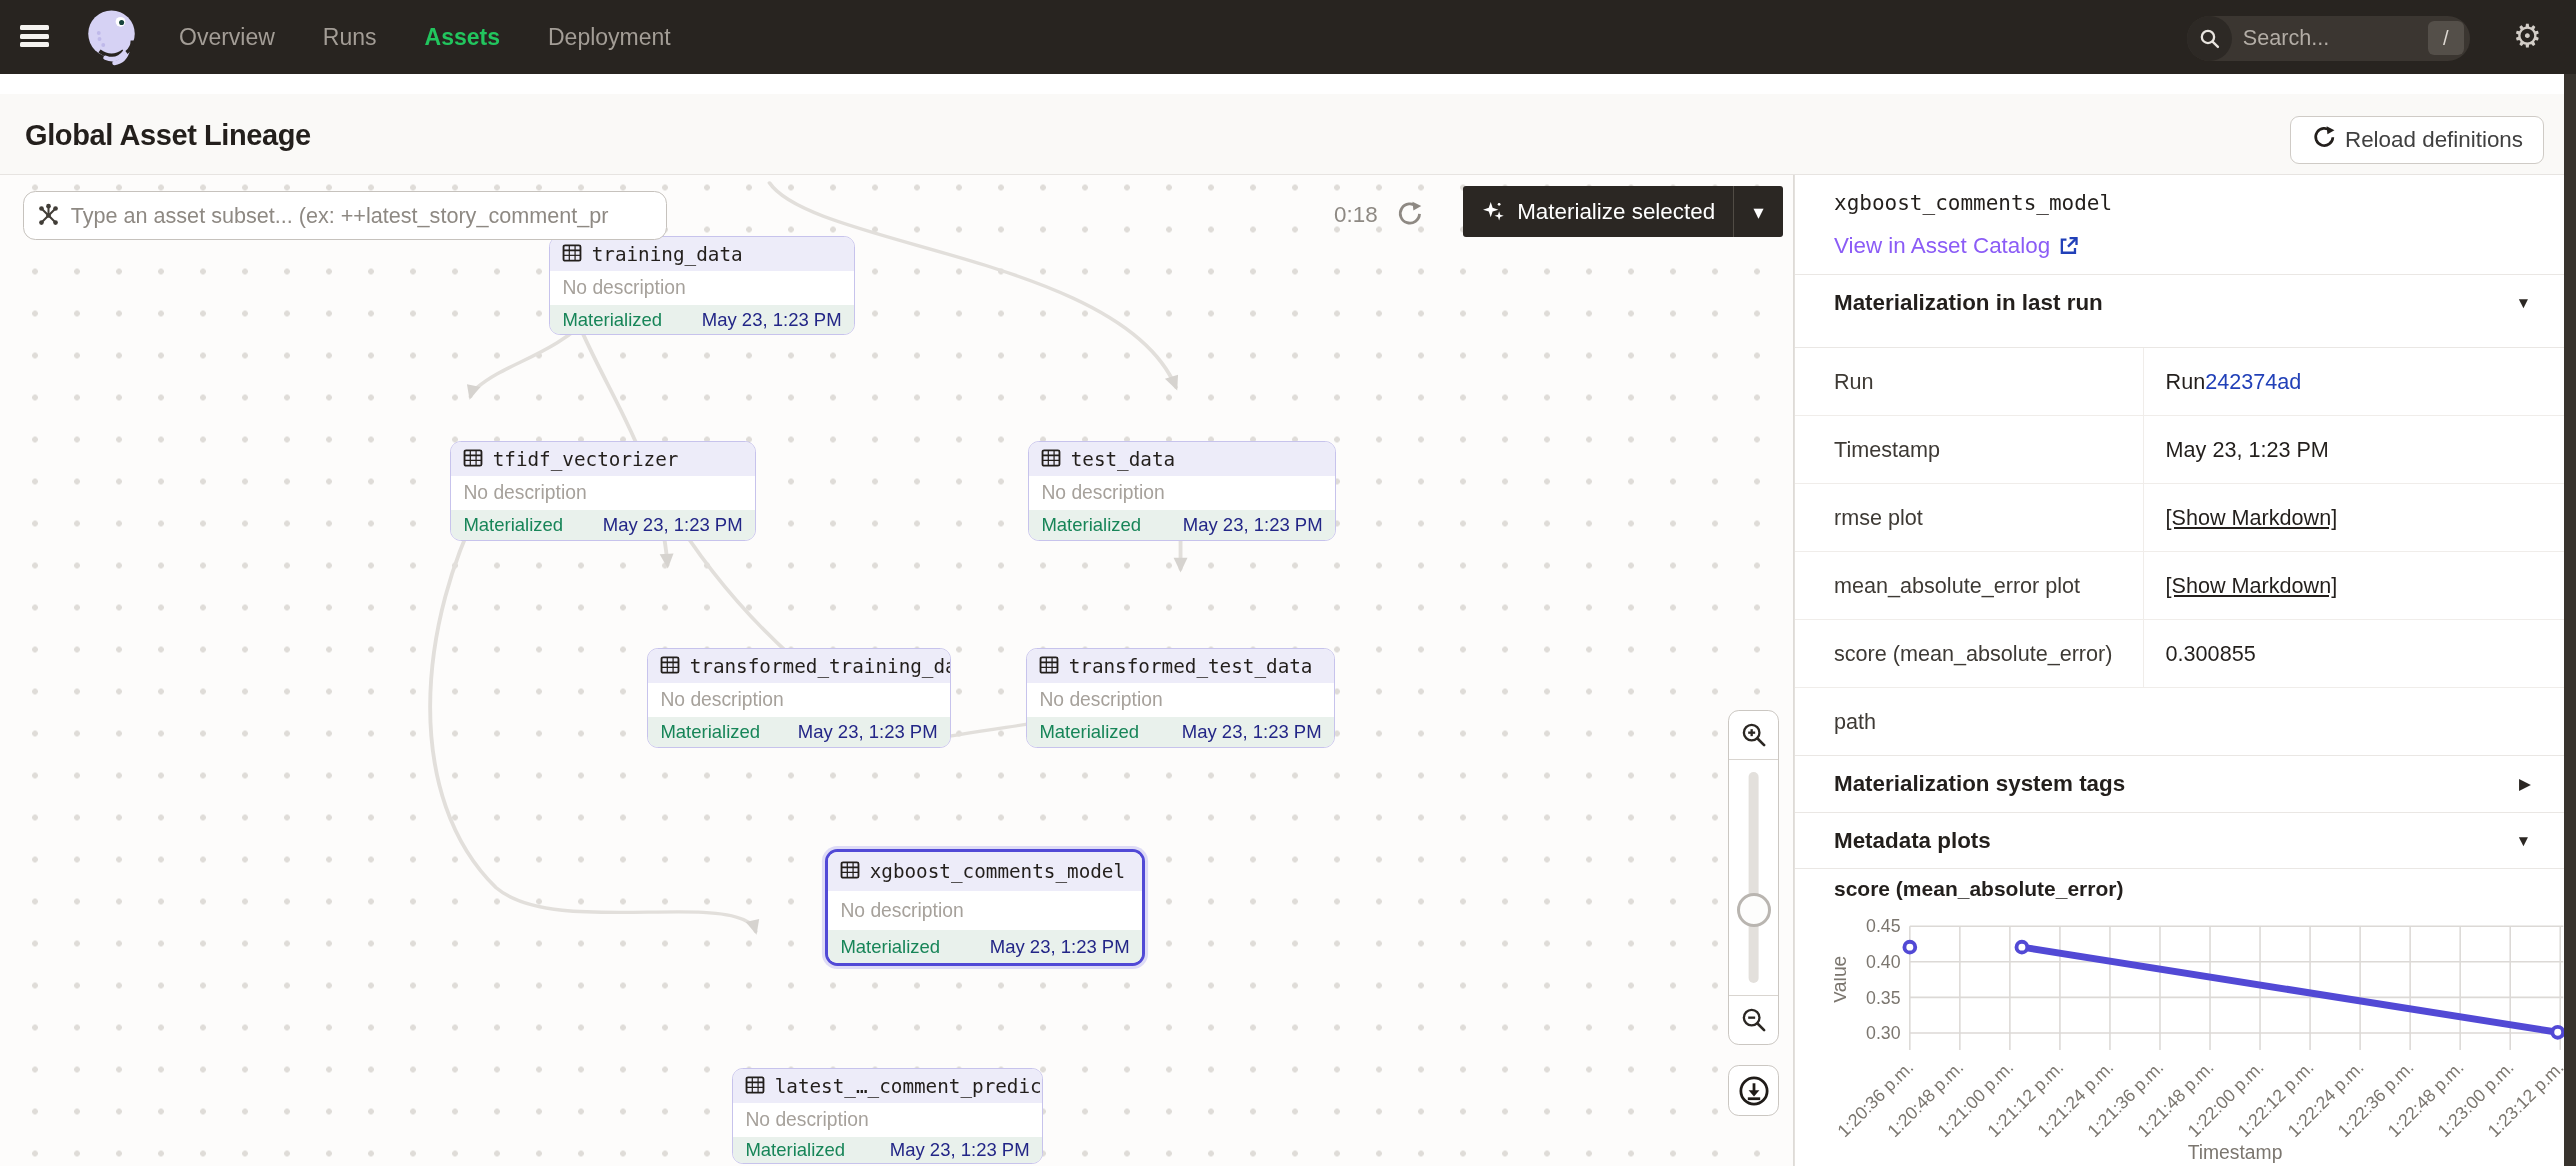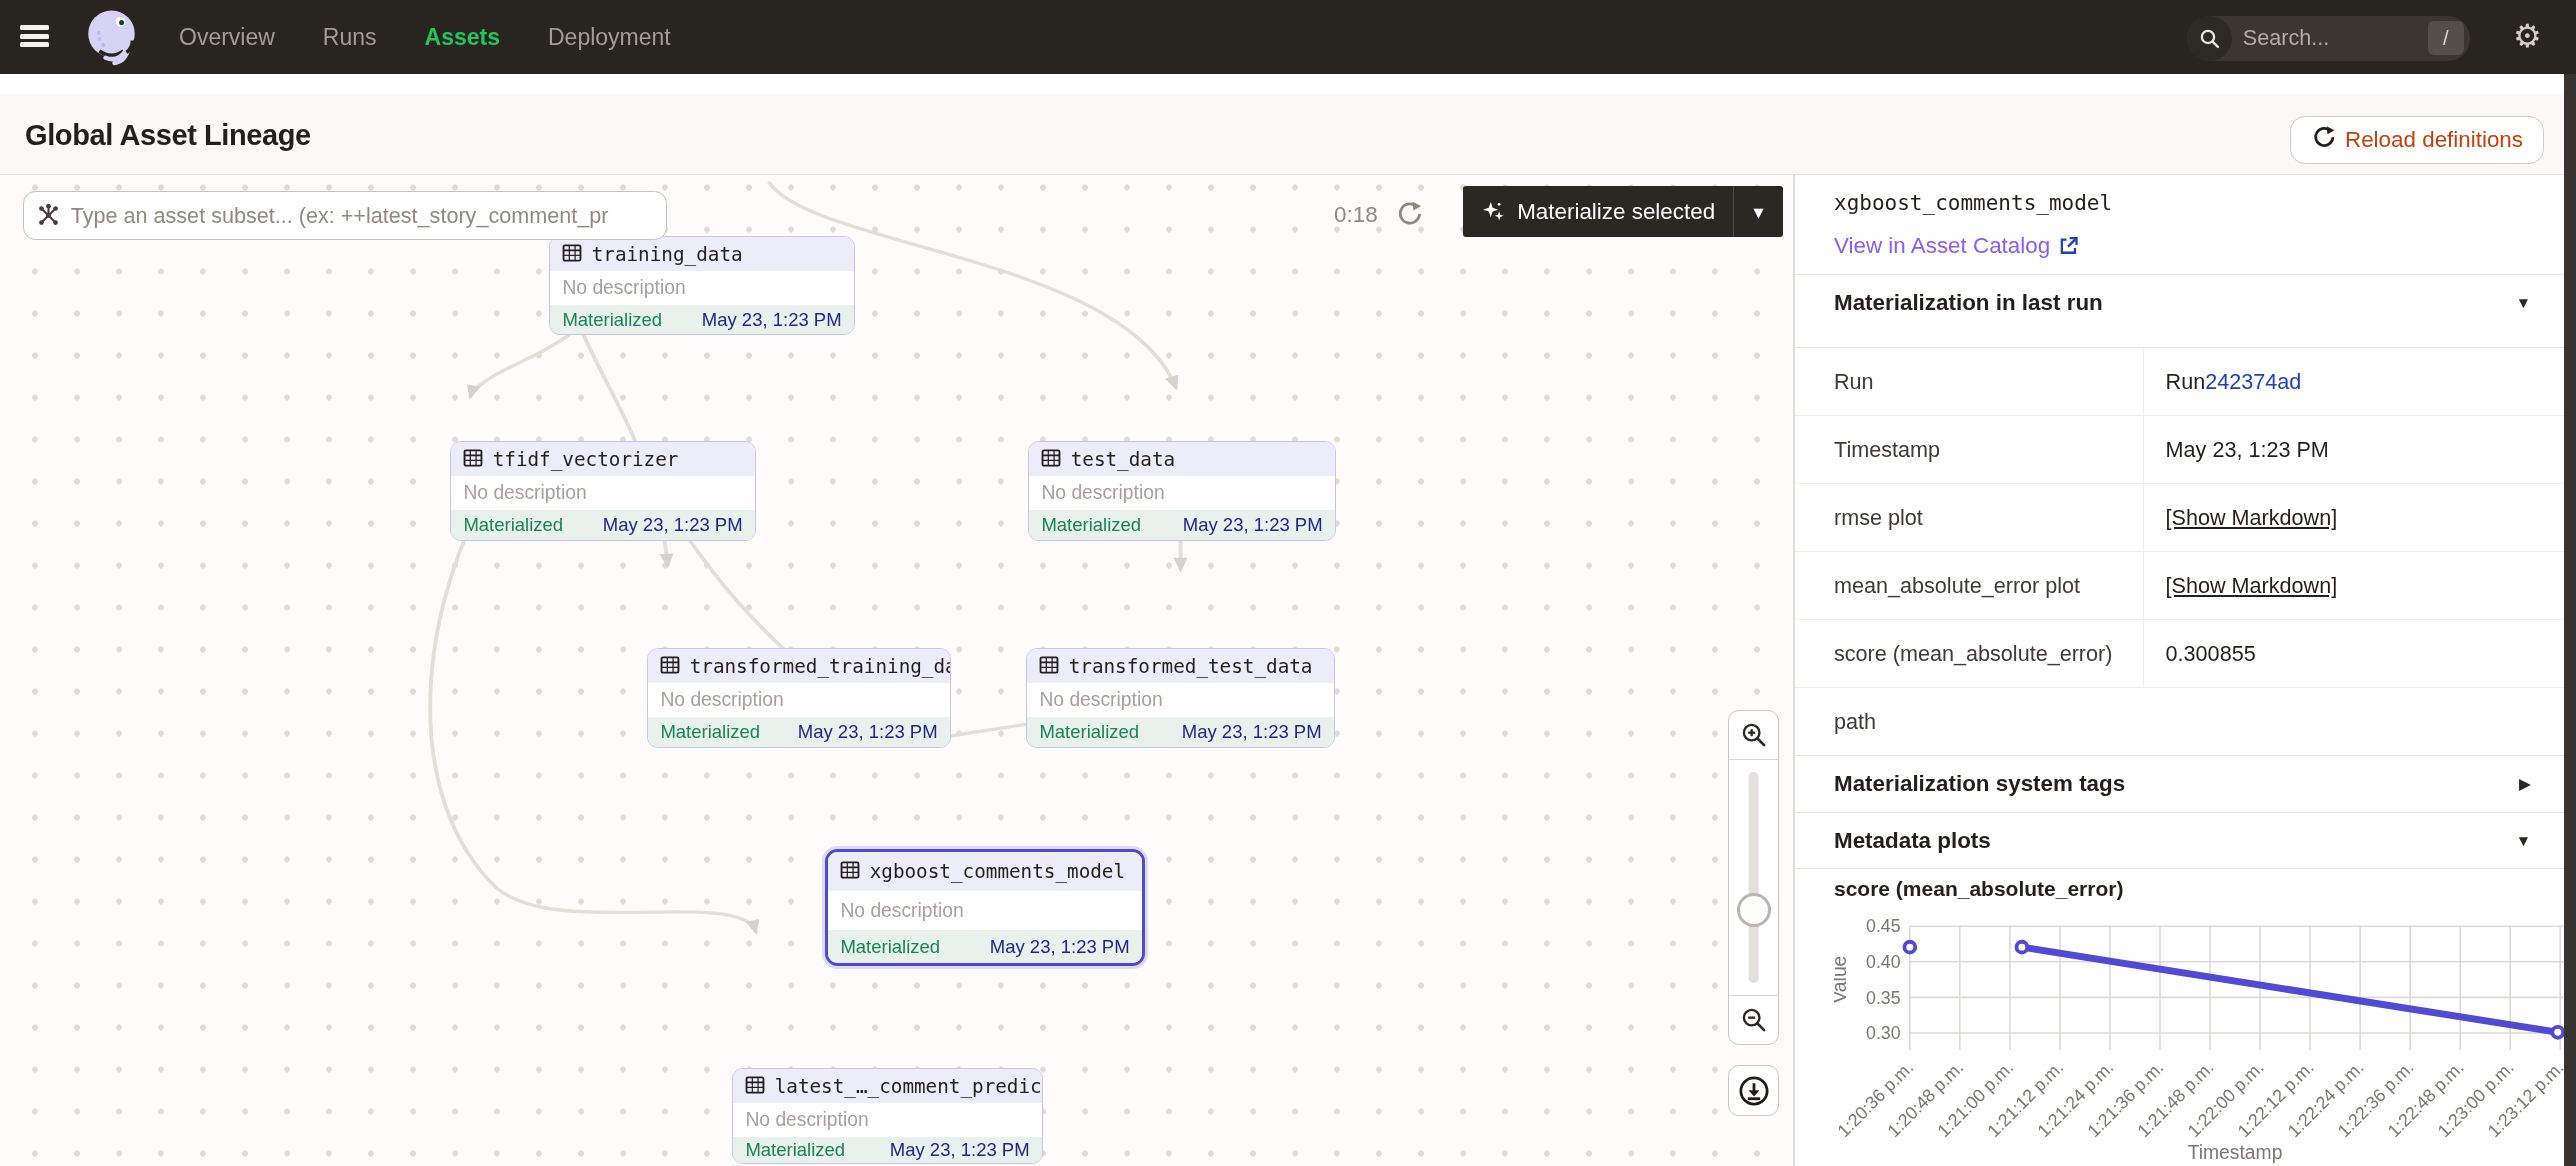--- a/index.html
+++ b/index.html
@@ -22,22 +22,22 @@
   .search-input::placeholder { color:#B3ADA6; }
   .slash-key { width:36px; height:34px; background:#544F49; border-radius:6.2px; color:#DDD8D2;
                font-size:20px; display:flex; align-items:center; justify-content:center; margin-right:6.2px; }
   .gear { position:absolute; left:2513px; top:17px; font-size:32px; color:#D2CDC7; cursor:pointer; }
 
   
   .page-header { position:absolute; left:0; top:68px; width:2576px; height:81px; background:#FAF9F7;
                  border-bottom:1.5px solid #E7E4E1; z-index:30;margin-top:26px; }
   .page-title { position:absolute; left:25px; top:25px; font-size:29px; font-weight:bold; color:#231F1C; letter-spacing:-0.4px; }
   .reload-btn { position:absolute; right:32px; top:21.6px; height:48px; background:#FFFFFF; border:1.5px solid #CFCBC6;
-                border-radius:15px; display:flex; align-items:center; gap:9.3px; padding:0 20px;
-                font-size:22.4px; color:#c2410c; cursor:pointer; }
+                border-radius:9px; display:flex; align-items:center; gap:9.3px; padding:0 20px;
+                font-size:22.4px; color:#404040; cursor:pointer; }
 
   
   .canvas { position:absolute; left:0; top:165px; width:1794px; height:1002px; background:#FDFCFB;
             border-right:1.5px solid #DEDBD7; overflow:hidden;
             background-image:radial-gradient(circle, #DFDCD8 2.7px, transparent 3.1px);
             background-size:42px 42px; background-position:14px 1.5px; }
   .edges { position:absolute; left:0; top:0; z-index:1; }
 
   .node { position:absolute; z-index:5; background:#fff; border:1.5px solid #C7C3EC; border-radius:10.8px;
           overflow:hidden; display:flex; flex-direction:column; cursor:pointer; }

